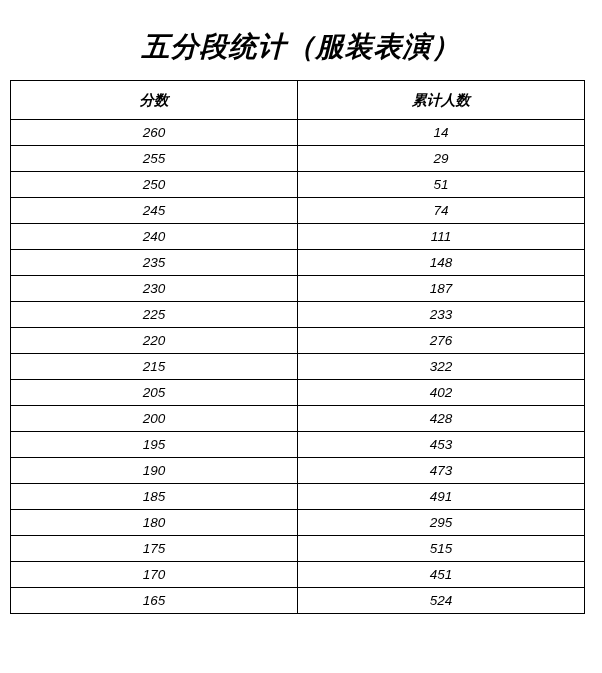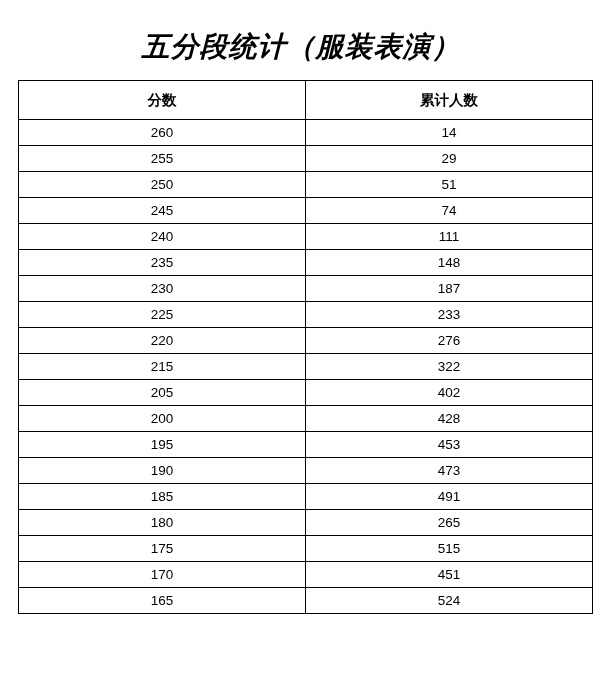--- a/index.html
+++ b/index.html
@@ -23,21 +23,22 @@
   .doc-title {
     text-align: center;
     font-size: 28px;
     font-weight: bold;
     letter-spacing: 1px;
     margin: 28px 0 14px 0;
     font-family: "Liberation Serif", "DejaVu Serif", serif;
     font-style: italic;
   }
   .table-wrap {
-    padding: 0 18px;
+    padding: 0 10px;
+    font-style: italic;
   }
   table.score-table {
     border-collapse: collapse;
     width: 574px;
     table-layout: fixed;
   }
   table.score-table th,
   table.score-table td {
     border: 1px solid #000000;
     text-align: center;
@@ -136,21 +137,21 @@
         <tr>
           <td>190</td>
           <td>473</td>
         </tr>
         <tr>
           <td>185</td>
           <td>491</td>
         </tr>
         <tr>
           <td>180</td>
-          <td>265</td>
+          <td>295</td>
         </tr>
         <tr>
           <td>175</td>
           <td>515</td>
         </tr>
         <tr>
           <td>170</td>
           <td>451</td>
         </tr>
         <tr>

